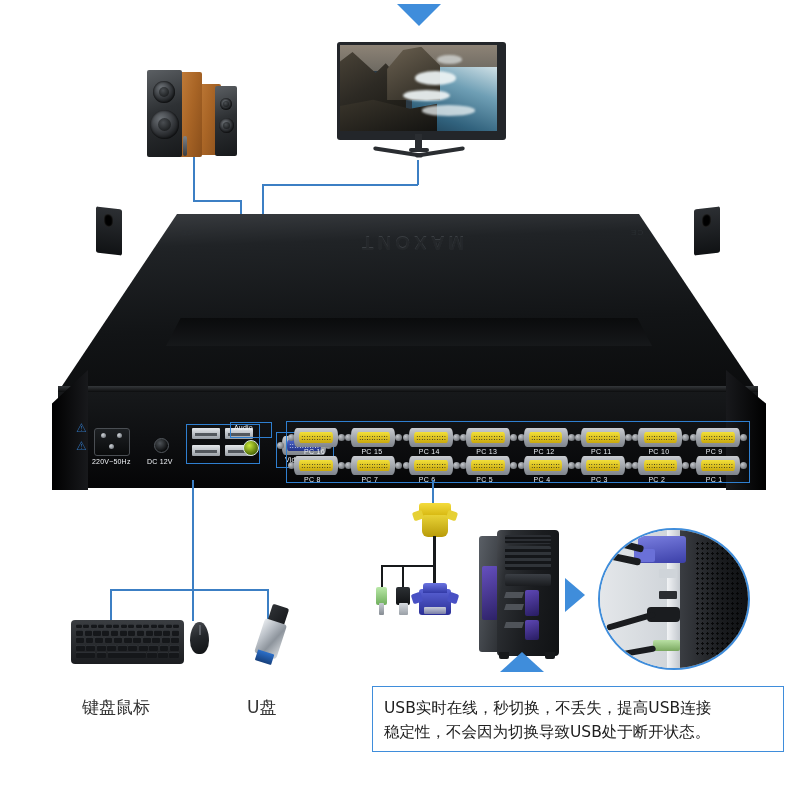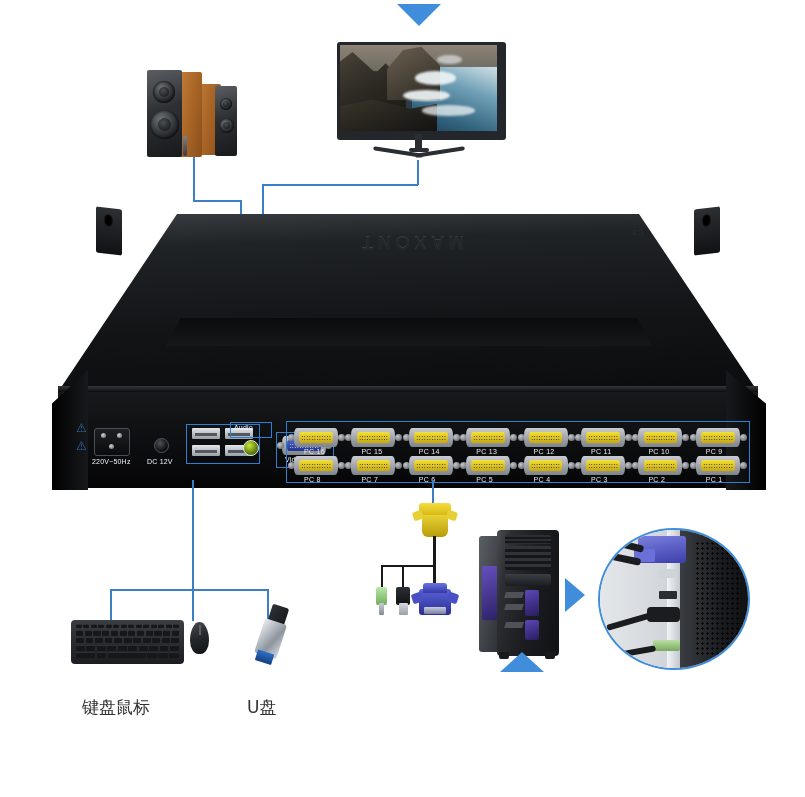--- a/index.html
+++ b/index.html
@@ -591,14 +591,18 @@
     <div class="abs" style="left:40%;top:28%;width:12%;height:7%;background:#cfd4d9;border-radius:1px;"></div>
     <div class="abs" style="left:40%;top:44%;width:12%;height:6%;background:#2a2d31;border-radius:1px;"></div>
     <div class="inset-cable" style="left:32%;top:56%;width:22%;height:11%;border-radius:4px;"></div>
     <div class="inset-cable" style="left:4%;top:64%;width:34%;height:4.5%;transform:rotate(-16deg);"></div>
     <div class="abs" style="left:36%;top:80%;width:18%;height:8%;background:linear-gradient(180deg,#b9e0a4,#7aa85f);border-radius:2px;"></div>
     <div class="inset-cable" style="left:8%;top:86%;width:30%;height:4.5%;transform:rotate(-10deg);"></div>
   </div>
 
   <div class="chevron-up" style="left:500px;top:652px;"></div>
 
+  <div class="callout" style="left:372px;top:686px;width:412px;height:66px;">
+    <p>USB实时在线，秒切换，不丢失，提高USB连接</p>
+    <p>稳定性，不会因为切换导致USB处于断开状态。</p>
+  </div>
 
 </div>
 
 </body></html>

